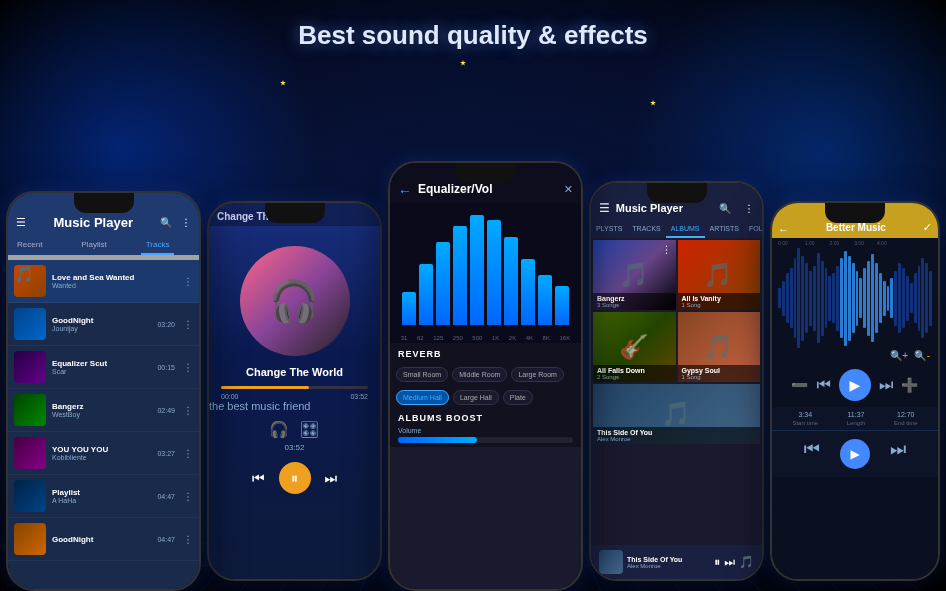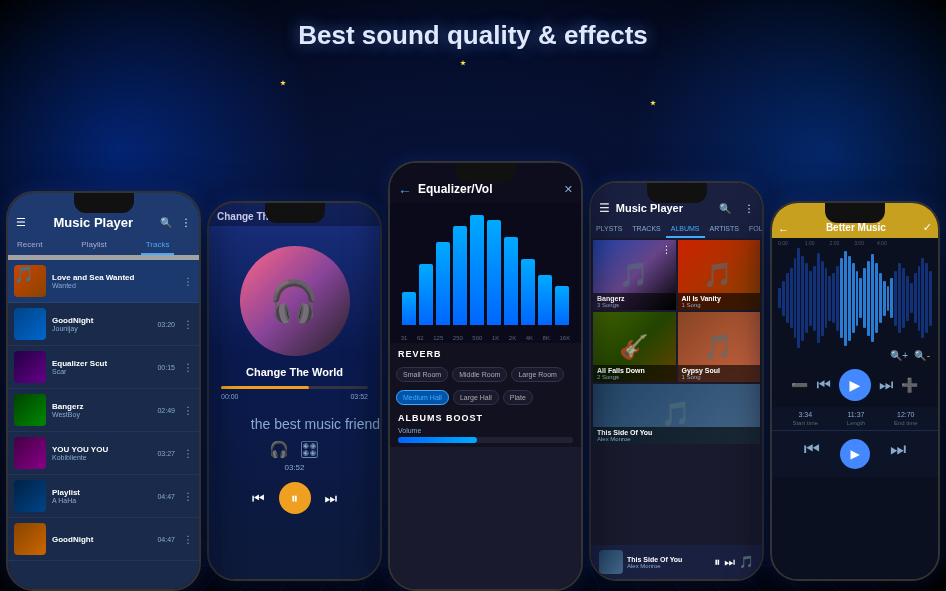--- a/index.html
+++ b/index.html
@@ -765,21 +765,21 @@
       </div>
       <div class="phone-2-song-name">Change The World</div>
       <div class="phone-2-artist"></div>
       <div class="phone-2-progress">
         <div class="phone-2-progress-fill"></div>
       </div>
       <div class="phone-2-time">
         <span>00:00</span>
         <span>03:52</span>
       </div>
-      <div style="margin-top:16px; text-align:right; font-size:14px; color:#88aacc;">the best music friend</div>
+      <div style="margin-top:0; text-align:left; font-size:11px; color:#88aacc;">the best music friend</div>
       <div class="phone-2-eq-icon">
         <span>🎧</span>
         <span>🎛</span>
       </div>
       <div style="text-align:center; font-size:8px; color:#88aacc; margin-top:4px;">03:52</div>
       <div class="phone-2-bottom">
         <span class="phone-2-btn">⏮</span>
         <div class="phone-2-play-btn">⏸</div>
         <span class="phone-2-btn">⏭</span>
       </div>

